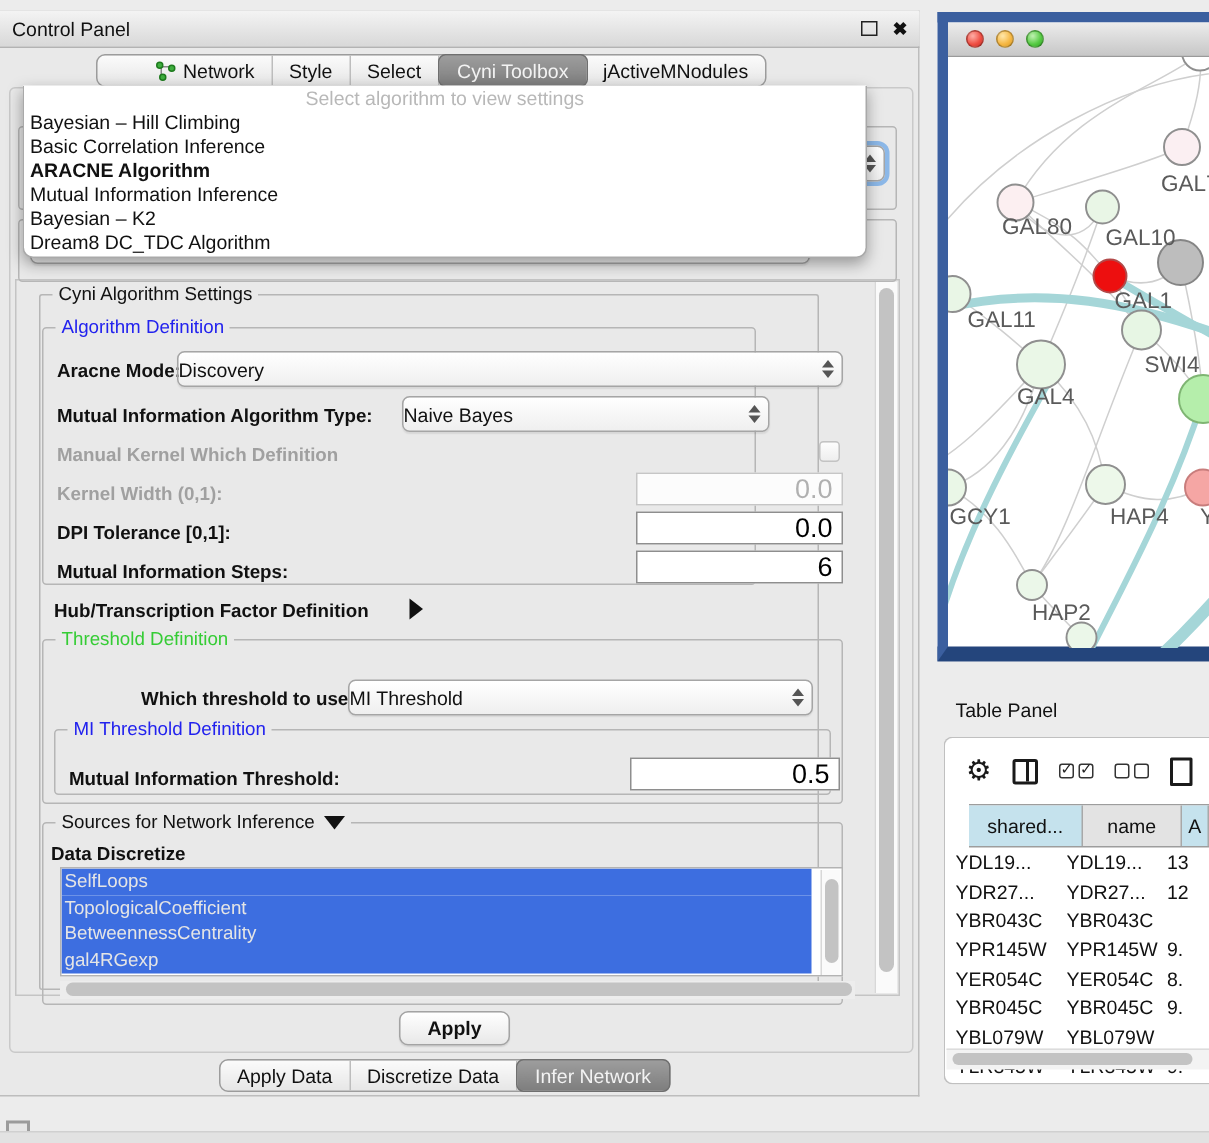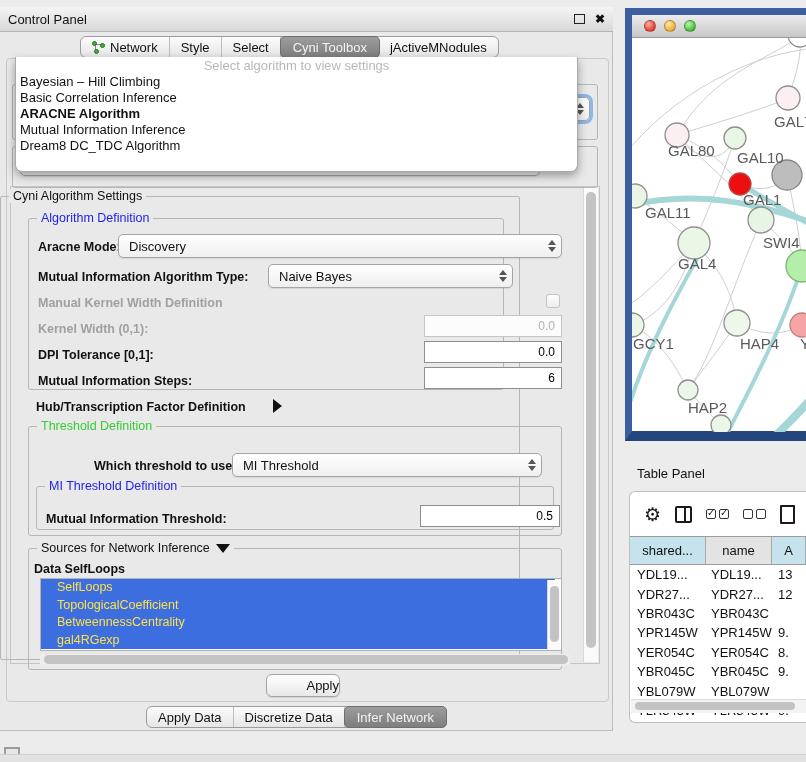--- a/index.html
+++ b/index.html
@@ -25,62 +25,62 @@
   .net-icon .l1{position:absolute;left:3px;top:3px;width:7px;height:7px;border-left:1px solid #888;border-top:1px solid #888;}
   
   .group{border:1px solid #b6b6b6;border-radius:3px;box-sizing:border-box;}
   .legend{position:absolute;top:-8px;left:8px;background:#e9e9e9;padding:0 4px;font-size:12.5px;white-space:nowrap;}
   .legend.blue{color:#2222ee;}
   .legend.green{color:#35cc35;}
   .lbl{font-size:12.5px;font-weight:bold;white-space:nowrap;}
   .lbl.dis{color:#a0a0a0;}
   
   .combo{background:linear-gradient(#ffffff,#efefef);border:1px solid #a5a5a5;border-radius:5px;box-sizing:border-box;display:flex;align-items:center;font-size:13px;height:24px;box-shadow:0 1px 1px rgba(0,0,0,.08);}
-  .combo-text{flex:1;padding-left:10px;white-space:nowrap;overflow:hidden;}
+  .combo-text{flex:1;white-space:nowrap;overflow:hidden;}
   .combo-arrows{width:18px;display:flex;flex-direction:column;align-items:center;gap:2px;}
   .combo-arrows .up{width:0;height:0;border-left:4px solid transparent;border-right:4px solid transparent;border-bottom:5px solid #555;}
   .combo-arrows .dn{width:0;height:0;border-left:4px solid transparent;border-right:4px solid transparent;border-top:5px solid #555;}
   .combo.focus{box-shadow:0 0 0 3px #8cb8e8;}
   
-  .tfield{box-sizing:border-box;border:1px solid #8e8e8e;background:#fff;font-size:12px;text-align:right;padding:0 6px;font-family:"Liberation Sans",sans-serif;height:22px;}
+  .tfield{box-sizing:border-box;border:1px solid #8e8e8e;background:#fff;font-size:18px;text-align:right;padding:0 6px;font-family:"Liberation Sans",sans-serif;height:22px;}
   .tfield.dis{color:#b0b0b0;border-color:#c6c6c6;background:#fcfcfc;}
   .checkbox{width:14px;height:14px;border:1px solid #c3c3c3;border-radius:3px;background:linear-gradient(#fdfdfd,#eee);box-sizing:border-box;}
   
   .dd{left:15px;top:57px;width:563px;height:115px;background:#fff;border:1px solid #a9a9a9;border-top:none;border-radius:0 0 7px 7px;box-shadow:0 4px 10px rgba(0,0,0,.35);z-index:30;font-size:13px;box-sizing:border-box;}
   .dd-prompt{text-align:center;color:#b8b8b8;height:17px;line-height:17px;}
   .dd-item{height:16px;line-height:16px;padding-left:4px;white-space:nowrap;}
   .dd-item.bold{font-weight:bold;}
   
   .attrlist{background:#fff;border:1px solid #b3b3b3;box-sizing:border-box;overflow:hidden;}
-  .attr-item{height:17.5px;line-height:17.5px;font-size:12.5px;color:#fde047;background:#3d6ee0;padding-left:16px;width:498px;}
+  .attr-item{height:17.5px;line-height:17.5px;font-size:12.5px;color:#e5e5e5;background:#3d6ee0;padding-left:2px;width:498px;}
   
   .vtrack{background:#fafafa;border-left:1px solid #d8d8d8;box-sizing:border-box;}
   .vthumb{background:#c3c3c3;border-radius:6px;}
   .hthumb{background:#c3c3c3;border-radius:5px;}
   
-  .btn{background:linear-gradient(#ffffff,#e8e8e8);border:1px solid #a3a3a3;border-radius:6px;font-size:13px;display:flex;align-items:center;justify-content:flex-end;box-sizing:border-box;box-shadow:0 1px 1px rgba(0,0,0,.1);}
+  .btn{background:linear-gradient(#ffffff,#e8e8e8);border:1px solid #a3a3a3;border-radius:6px;font-size:13px;display:flex;align-items:center;justify-content:center;box-sizing:border-box;box-shadow:0 1px 1px rgba(0,0,0,.1);font-weight:bold;}
   
   .netwin{left:625px;top:8px;width:181px;height:433px;box-sizing:border-box;border:7px solid #3b5f9f;border-right:none;border-bottom:10px solid #24457c;background:#fff;}
   .net-titlebar{height:22px;background:linear-gradient(#ececec,#c7c7c7);border-bottom:1px solid #9a9a9a;display:flex;align-items:center;padding-left:12px;gap:8px;}
   .light{width:12px;height:12px;border-radius:50%;box-sizing:border-box;border:1px solid rgba(0,0,0,.25);}
   .light.red{background:radial-gradient(circle at 35% 30%, #ffb0a8, #ee4b40 60%, #bf372f);}
   .light.yellow{background:radial-gradient(circle at 35% 30%, #ffe8ac, #f5b53f 60%, #cf992e);}
   .light.green{background:radial-gradient(circle at 35% 30%, #c2f2b4, #52c93f 60%, #38a02c);}
   
   .tp-title{font-size:13px;}
   .tpanel{left:629px;top:491px;width:177px;height:232px;background:#fff;border:1px solid #c0c0c0;border-right:none;border-radius:6px 0 0 6px;box-sizing:border-box;overflow:hidden;}
   .tp-toolbar{height:44px;display:flex;align-items:center;gap:14px;padding-left:14px;}
   .gear{font-size:19px;color:#1a1a1a;}
   .colicon{width:17px;height:17px;border:2px solid #1a1a1a;border-radius:2px;box-sizing:border-box;position:relative;}
   .colicon:before{content:"";position:absolute;left:50%;top:0;bottom:0;width:2px;background:#1a1a1a;}
   .cbpair{display:flex;gap:3px;}
   .mini-cb{width:10px;height:10px;border:1.5px solid #333;border-radius:2px;box-sizing:border-box;position:relative;background:#fff;}
   .mini-cb.checked:before{content:"✓";position:absolute;left:0;top:-3px;font-size:10px;color:#222;}
   .docicon{width:15px;height:19px;border:2px solid #1a1a1a;border-radius:1px;box-sizing:border-box;background:#fff;}
-  .thead{display:flex;height:27px;border-top:1px solid #9d9d9d;border-bottom:1px solid #9d9d9d;font-size:13px;}
+  .thead{display:flex;height:27px;border-top:1px solid #9d9d9d;border-bottom:1px solid #9d9d9d;font-size:13px;margin-left:16px;}
   .th{display:flex;align-items:center;justify-content:center;border-right:1px solid #a8a8a8;box-sizing:border-box;overflow:hidden;}
   .th.blue{background:#c5e2ed;}
   .th.gray{background:#e3e3e3;}
   .trow{display:flex;height:19.4px;font-size:13px;align-items:center;}
   .td{overflow:hidden;white-space:nowrap;box-sizing:border-box;}
   .td.c1{width:76px;padding-left:7px;}
   .td.c2{width:66px;padding-left:5px;}
   .td.c3{flex:1;padding-left:6px;}
   .tp-hscroll{position:absolute;left:1px;right:0;bottom:9px;height:13px;background:#f3f3f3;border-top:1px solid #dcdcdc;}
   .tp-hscroll .hthumb{position:absolute;left:4px;top:2px;width:160px;height:8px;}
@@ -89,21 +89,21 @@
 </head>
 <body>
 
 <div class="abs cp"></div>
 <div class="abs cp-titlebar">
   <span class="cp-title">Control Panel</span>
   <span class="win-float"></span>
   <span class="win-close">✖</span>
 </div>
 
-<div class="abs tabbar" style="left:80px;top:36px;">
+<div class="abs tabbar" style="left:64px;top:36px;padding-left:28px;">
   <div class="tab">
     <span class="net-icon">
         <span class="l1"></span>
         <i style="left:0;top:0;"></i>
         <i style="left:8px;top:2px;"></i>
         <i style="left:2px;top:8px;"></i>
       </span>
     <span>Network</span>
   </div>
   <div class="tab">
@@ -138,29 +138,30 @@
       <i class="dn"></i>
     </span>
 </div>
 
 <div class="abs dd">
   <div class="dd-prompt">Select algorithm to view settings</div>
   <div class="dd-item">Bayesian – Hill Climbing</div>
   <div class="dd-item">Basic Correlation Inference</div>
   <div class="dd-item bold">ARACNE Algorithm</div>
   <div class="dd-item">Mutual Information Inference</div>
+  <div class="dd-item">Bayesian – K2</div>
   <div class="dd-item">Dream8 DC_TDC Algorithm</div>
 </div>
 
 <div class="abs" style="left:10px;top:186px;width:590px;height:478px;border:1px solid #c4c4c4;box-sizing:border-box;background:#e9e9e9;"></div>
 <div class="abs vtrack" style="left:583px;top:188px;width:15px;height:474px;">
   <div class="vthumb" style="position:absolute;left:2px;top:4px;width:10px;height:456px;"></div>
 </div>
 
-<div class="abs group" style="left:0;top:196px;width:520px;height:464px;border-radius:2px;">
+<div class="abs group" style="left:26px;top:196px;width:520px;height:464px;border-radius:2px;">
   <span class="legend">Cyni Algorithm Settings</span>
 </div>
 
 <div class="abs group" style="left:28px;top:218px;width:476px;height:172px;">
   <span class="legend blue">Algorithm Definition</span>
 </div>
 <span class="abs lbl" style="left:38px;top:240px;">Aracne Mode:</span>
 <div class="abs combo" style="left:118px;top:234px;width:444px;z-index:3;">
   <span class="combo-text">Discovery</span>
   <span class="combo-arrows">
@@ -169,21 +170,21 @@
     </span>
 </div>
 <span class="abs lbl" style="left:38px;top:270px;">Mutual Information Algorithm Type:</span>
 <div class="abs combo" style="left:268px;top:264px;width:245px;z-index:3;">
   <span class="combo-text">Naive Bayes</span>
   <span class="combo-arrows">
       <i class="up"></i>
       <i class="dn"></i>
     </span>
 </div>
-<span class="abs lbl dis" style="left:38px;top:296px;">Manual Kernel Width Definition</span>
+<span class="abs lbl dis" style="left:38px;top:296px;">Manual Kernel Which Definition</span>
 <span class="abs checkbox" style="left:546px;top:294px;"></span>
 <span class="abs lbl dis" style="left:38px;top:322px;">Kernel Width (0,1):</span>
 <input class="abs tfield dis" style="left: 424px; top: 315px; width: 138px;" readonly="" value="0.0">
 <span class="abs lbl" style="left:38px;top:348px;">DPI Tolerance [0,1]:</span>
 <input class="abs tfield" style="left: 424px; top: 341px; width: 138px;" value="0.0">
 <span class="abs lbl" style="left:38px;top:374px;">Mutual Information Steps:</span>
 <input class="abs tfield" style="left: 424px; top: 367px; width: 138px;" value="6">
 
 <span class="abs lbl" style="left:36px;top:400px;">Hub/Transcription Factor Definition</span>
 <span class="abs" style="left:273px;top:399px;width:0;height:0;border-top:7px solid transparent;border-bottom:7px solid transparent;border-left:9px solid #111;"></span>
@@ -204,21 +205,21 @@
 </div>
 <span class="abs lbl" style="left:46px;top:512px;">Mutual Information Threshold:</span>
 <input class="abs tfield" style="left: 420px; top: 505px; width: 140px;" value="0.5">
 
 <div class="abs group" style="left:28px;top:548px;width:534px;height:122px;">
   <span class="legend" style="display:flex;align-items:center;gap:6px;">
     <span>Sources for Network Inference</span>
     <span style="width:0;height:0;border-left:7px solid transparent;border-right:7px solid transparent;border-top:9px solid #111;"></span>
   </span>
 </div>
-<span class="abs lbl" style="left:34px;top:562px;">Data SelfLoops</span>
+<span class="abs lbl" style="left:34px;top:562px;">Data Discretize</span>
 <div class="abs attrlist" style="left:40px;top:578px;width:522px;height:73px;">
   <div class="attr-item">SelfLoops</div>
   <div class="attr-item">TopologicalCoefficient</div>
   <div class="attr-item">BetweennessCentrality</div>
   <div class="attr-item">gal4RGexp</div>
   <div class="vtrack" style="position:absolute;right:1px;top:1px;width:13px;height:71px;">
     <div class="vthumb" style="position:absolute;left:2px;top:6px;width:9px;height:56px;"></div>
   </div>
 </div>
 <div class="abs" style="left:40px;top:654px;width:530px;height:12px;background:#ededed;">

